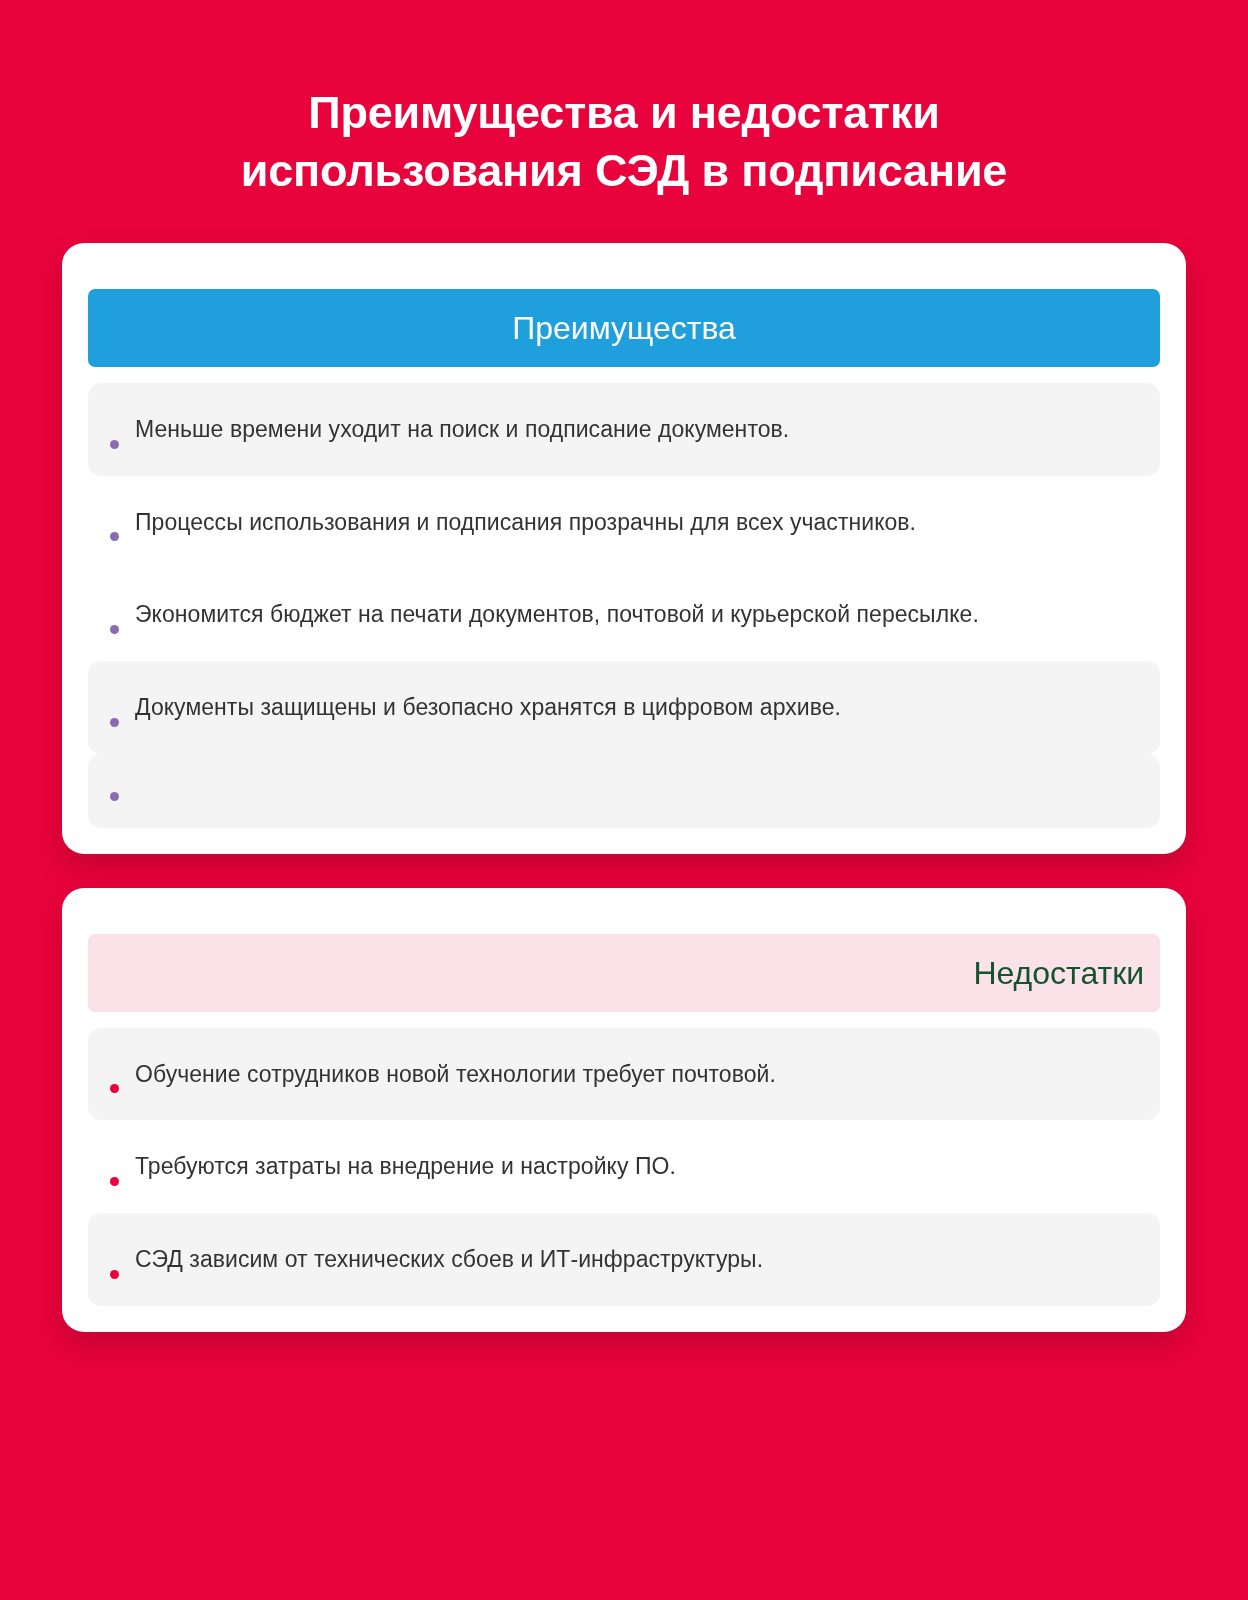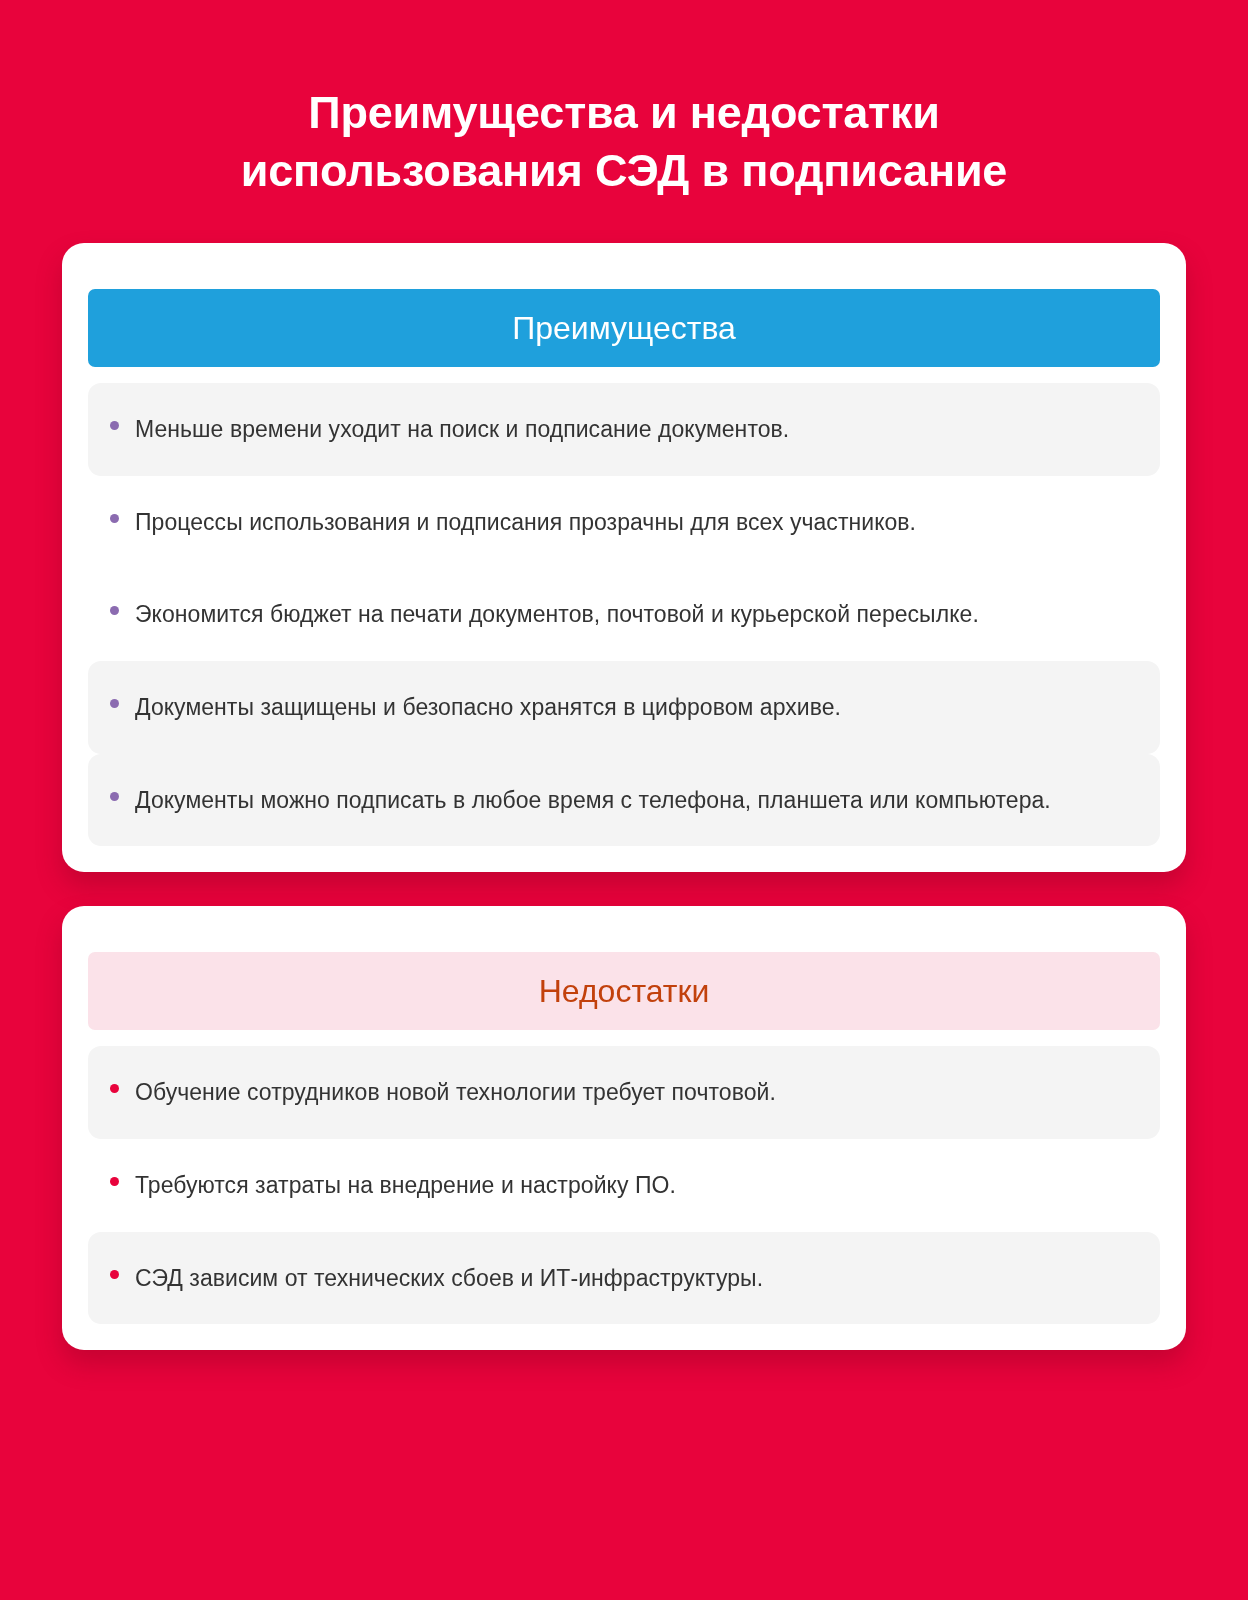--- a/index.html
+++ b/index.html
@@ -64,32 +64,33 @@
     padding: 19px 16px;
     box-sizing: border-box;
     margin-top: 20px;
   }
   .section-head.pros {
     background: #1fa0dc;
     color: #ffffff;
   }
   .section-head.cons {
     background: #fbe2e9;
-    color: #c2410c;
+    color: #14532d;
+    text-align: right;
   }
 
   
   .item-list {
     list-style: none;
     margin: 0;
     padding: 0;
   }
   .item {
     display: flex;
-    align-items: flex-start;
+    align-items: flex-end;
     border-radius: 13px;
     padding: 27px 22px 27px 22px;
     box-sizing: border-box;
     background: transparent;
   }
   .item.striped {
     background: #f4f4f4;
   }
   .bullet {
     flex: 0 0 auto;
@@ -138,21 +139,20 @@
       <li class="item">
         <span class="bullet purple"></span>
         <span class="item-text">Экономится бюджет на печати документов, почтовой и курьерской пересылке.</span>
       </li>
       <li class="item striped">
         <span class="bullet purple"></span>
         <span class="item-text">Документы защищены и безопасно хранятся в цифровом архиве.</span>
       </li>
       <li class="item striped">
         <span class="bullet purple"></span>
-        <span class="item-text">Документы можно подписать в любое время с телефона, планшета или компьютера.</span>
       </li>
     </ul>
   </section>
 
   <section class="card card-cons">
     <div class="section-head cons">Недостатки</div>
     <ul class="item-list">
       <li class="item striped">
         <span class="bullet red"></span>
         <span class="item-text">Обучение сотрудников новой технологии требует почтовой.</span>

